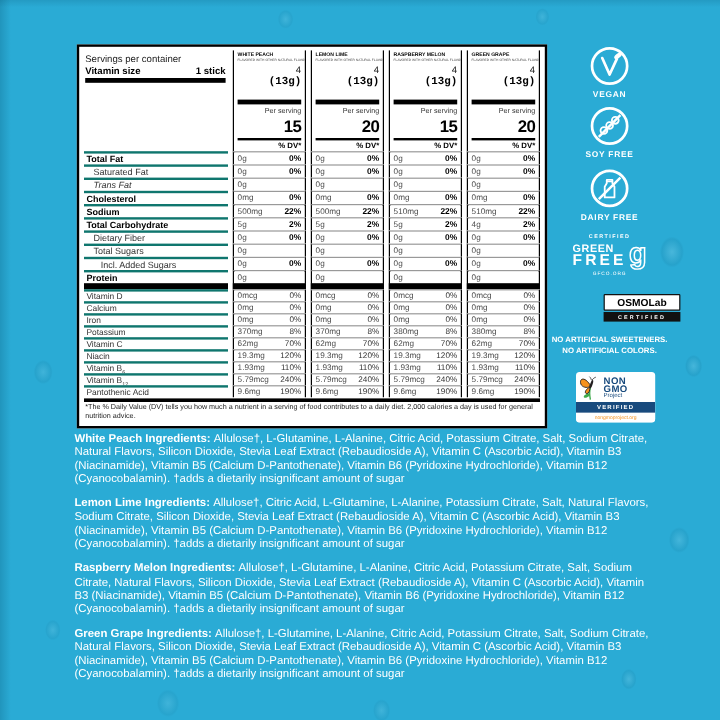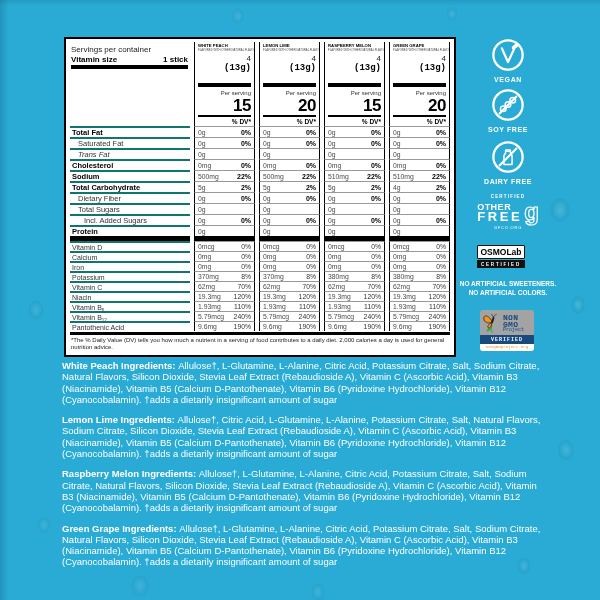--- a/index.html
+++ b/index.html
@@ -42,21 +42,21 @@
   .left-bar{height:4px; background:#000;}
   .nf-cal-label{font-size:14px; font-weight:bold; margin-top:14px; color:#000;}
 
   .col-head{height:84px; border-left:1px solid #000; border-right:1px solid #000; padding:1px 3px 0; display:flex; flex-direction:column;}
   .flavor-name{font-size:5px; font-weight:bold; line-height:6px; height:6px; color:#000; white-space:nowrap; transform:scale(.85); transform-origin:left top;}
   .flavor-sub{font-size:5px; line-height:5px; height:5px; color:#444; white-space:nowrap; transform:scale(.55); transform-origin:left top;}
   .col-count{font-size:8px; text-align:right; line-height:9px; color:#222;}
   .col-size{font-size:9px; font-weight:bold; text-align:right; line-height:10px; color:#000;font-family:Liberation Mono, monospace;}
   .col-bar{height:4px; background:#000; margin-top:10px;}
   .per-serving{font-size:6px; text-align:right; line-height:8px; margin-top:2px; color:#333;}
-  .col-cal{font-size:17px; font-weight:bold; text-align:right; line-height:17px; letter-spacing:-0.5px; color:#000;}
+  .col-cal{font-size:14px; font-weight:bold; text-align:right; line-height:17px; letter-spacing:-0.5px; color:#000;}
   .col-rule{height:2px; background:#000; margin-top:1px;}
   .col-dv{font-size:6.5px; font-weight:bold; text-align:right; line-height:9px; color:#000;}
 
   .rlabel{border-top:2px solid #0f766e; height:11px; line-height:10px; font-size:7.5px; color:#333; padding-left:2px;}
   .rlabel.vit{height:10px; line-height:9px; font-size:7px;}
   .rlabel sub{font-size:4.5px;}
   .bold{font-weight:bold; color:#000;}
   .indent1{padding-left:8px;}
   .indent2{padding-left:14px;}
   .italic{font-style:italic;}
@@ -81,27 +81,27 @@
 
   .gf{position:absolute; left:468px; top:194px; width:80px; text-align:center; color:#fff;}
   .gf-cert{font-size:4.5px; letter-spacing:1.2px; line-height:6px; font-weight:bold;}
   .gf-row{display:flex; justify-content:center; align-items:center; gap:2px; margin-top:1px;}
   .gf-words{text-align:left;}
   .gf-l1{font-size:9px; font-weight:bold; line-height:9px; letter-spacing:.5px;}
   .gf-l2{font-size:13px; font-weight:bold; line-height:9px; letter-spacing:2.6px;}
   .gf-g{font-size:24px; line-height:22px; font-weight:bold; color:transparent; -webkit-text-stroke:1.2px #fff;}
   .gf-org{font-size:4px; letter-spacing:.8px; margin-top:2px;}
 
-  .osmo{position:absolute; left:477px; top:245px; width:48px;}
+  .osmo{position:absolute; left:503px; top:245px; width:64px;}
   .osmo-box{background:#fff; border:1.5px solid #111; color:#000; font-size:8.5px; font-weight:bold; text-align:center; padding:1px 0; border-radius:1px;}
   .osmo-bar{background:#111; color:#fff; font-size:4.5px; letter-spacing:1.8px; text-align:center; padding:1.5px 0; margin-top:1px; font-weight:bold;}
 
   .noart{position:absolute; left:448px; top:279px; width:120px; text-align:center; color:#fff; font-size:6.5px; font-weight:bold; line-height:9px;}
 
-  .ngmo{position:absolute; left:480px; top:310px; width:54px; background:#a3a3a3; border-radius:3px; overflow:hidden;font-family:Liberation Mono, monospace;}
+  .ngmo{position:absolute; left:480px; top:310px; width:66px; background:#ffffff; border-radius:3px; overflow:hidden;}
   .ngmo-top{display:flex; padding:2px 2px 1px; align-items:center;}
   .ngmo-words{margin-left:1px; color:#184a7d;}
   .ngmo-non,.ngmo-gmo{font-size:8px; font-weight:bold; line-height:7px; letter-spacing:.3px;}
   .ngmo-project{font-size:5px; line-height:5px;}
   .ngmo-bar{background:#184a7d; color:#fff; font-size:5px; letter-spacing:1px; text-align:center; padding:1.5px 0; font-weight:bold;}
   .ngmo-url{background:#fff; color:#f6921e; font-size:4.2px; text-align:center; padding:1px 0 2px;}
 
   
   .ingredients{position:absolute; left:62px; top:360px; width:480px; color:#fff;}
   .ing-para{font-size:9.5px; line-height:11.3px; margin:0 0 9px;}
@@ -608,21 +608,21 @@
     <line x1="15.5" y1="12" x2="20.5" y2="12" stroke="#fff" stroke-width="1.2"></line>
     <line x1="27.5" y1="8.5" x2="8.5" y2="27.5" stroke="#fff" stroke-width="2.2"></line>
   </svg>
   <div class="badge-label">DAIRY FREE</div>
 </div>
 
 <div class="gf">
   <div class="gf-cert">CERTIFIED</div>
   <div class="gf-row">
     <div class="gf-words">
-      <div class="gf-l1">OTHER</div>
+      <div class="gf-l1">GREEN</div>
       <div class="gf-l2">FREE</div>
     </div>
     <div class="gf-g">g</div>
   </div>
   <div class="gf-org">GFCO.ORG</div>
 </div>
 
 <div class="osmo">
   <div class="osmo-box">OSMOLab</div>
   <div class="osmo-bar">CERTIFIED</div>

